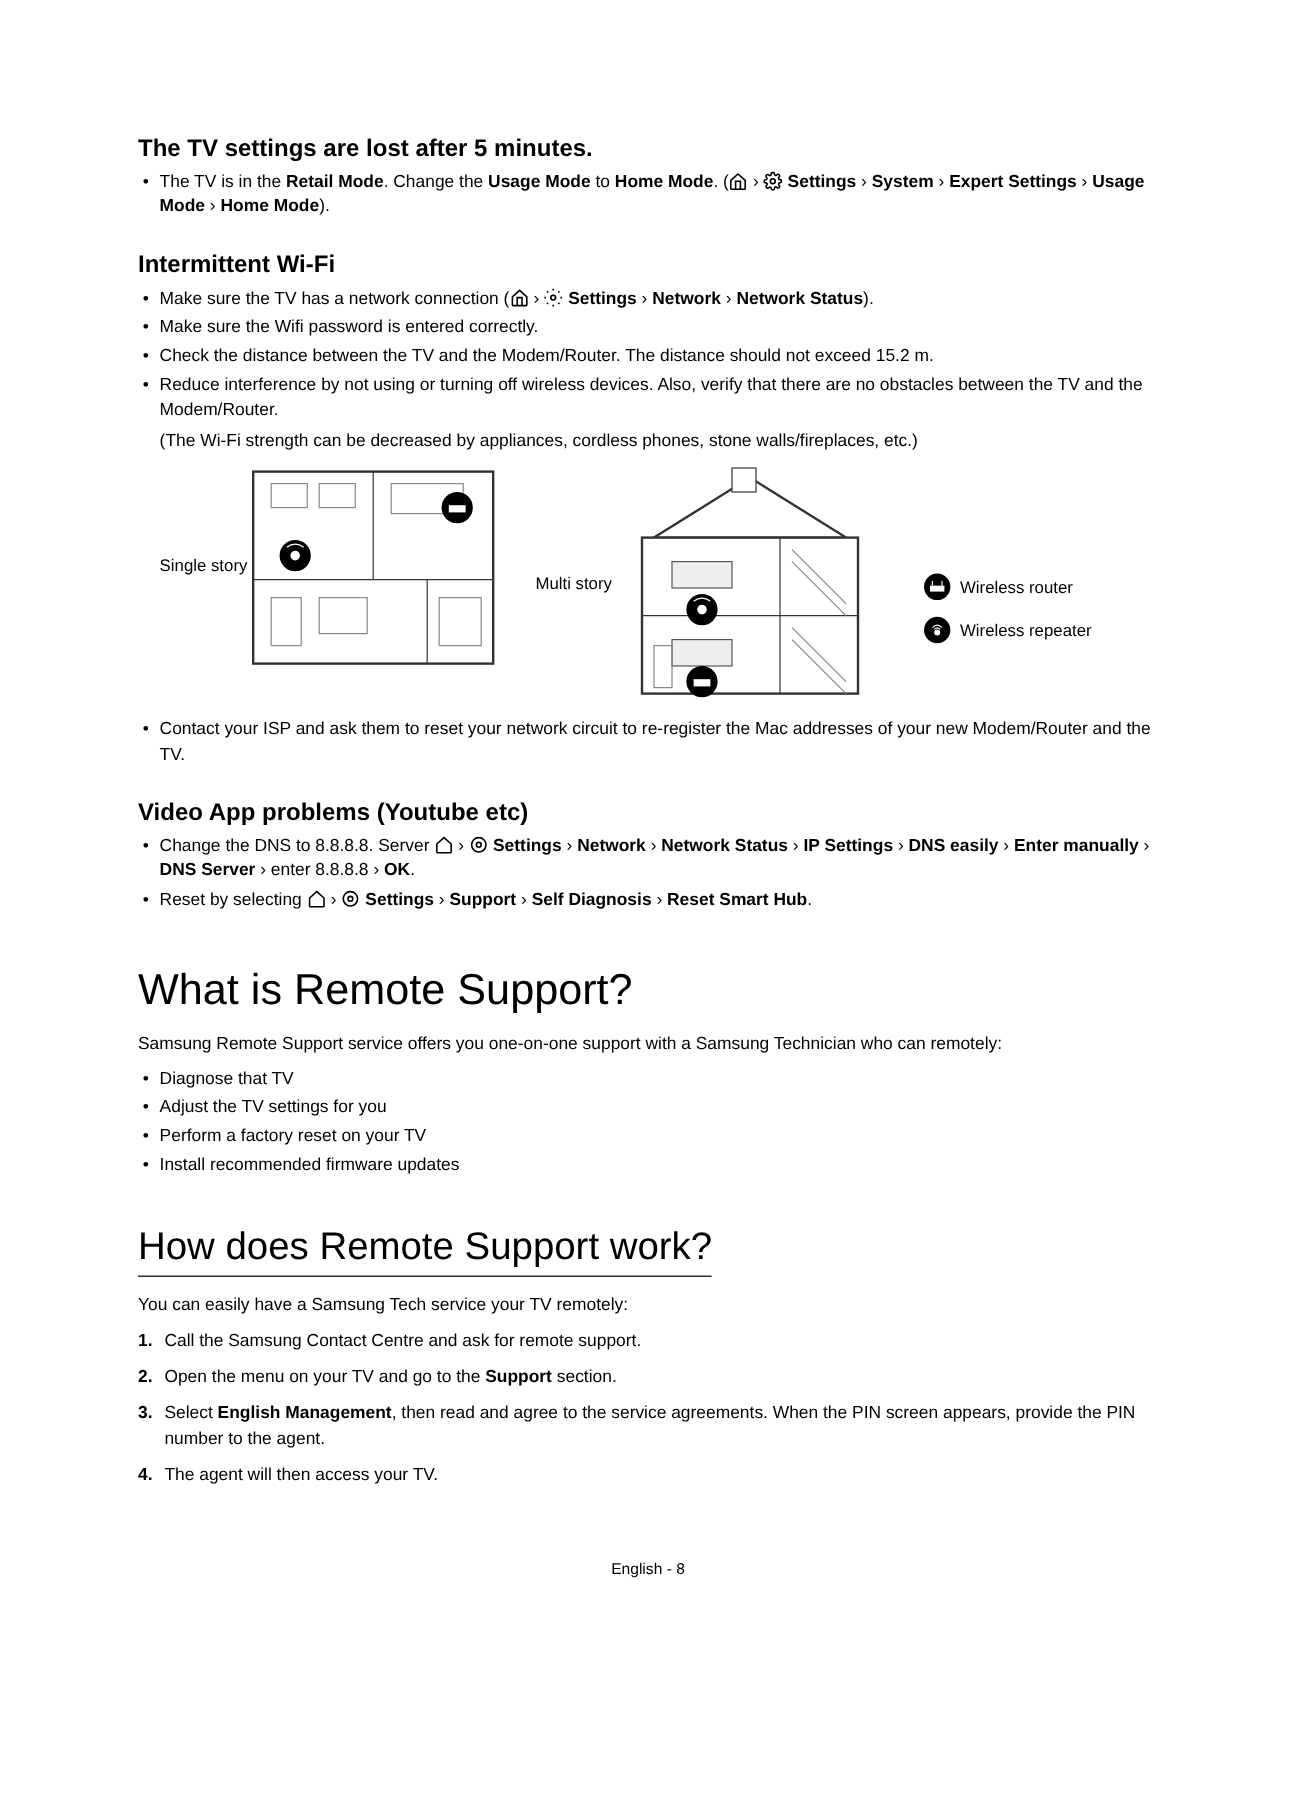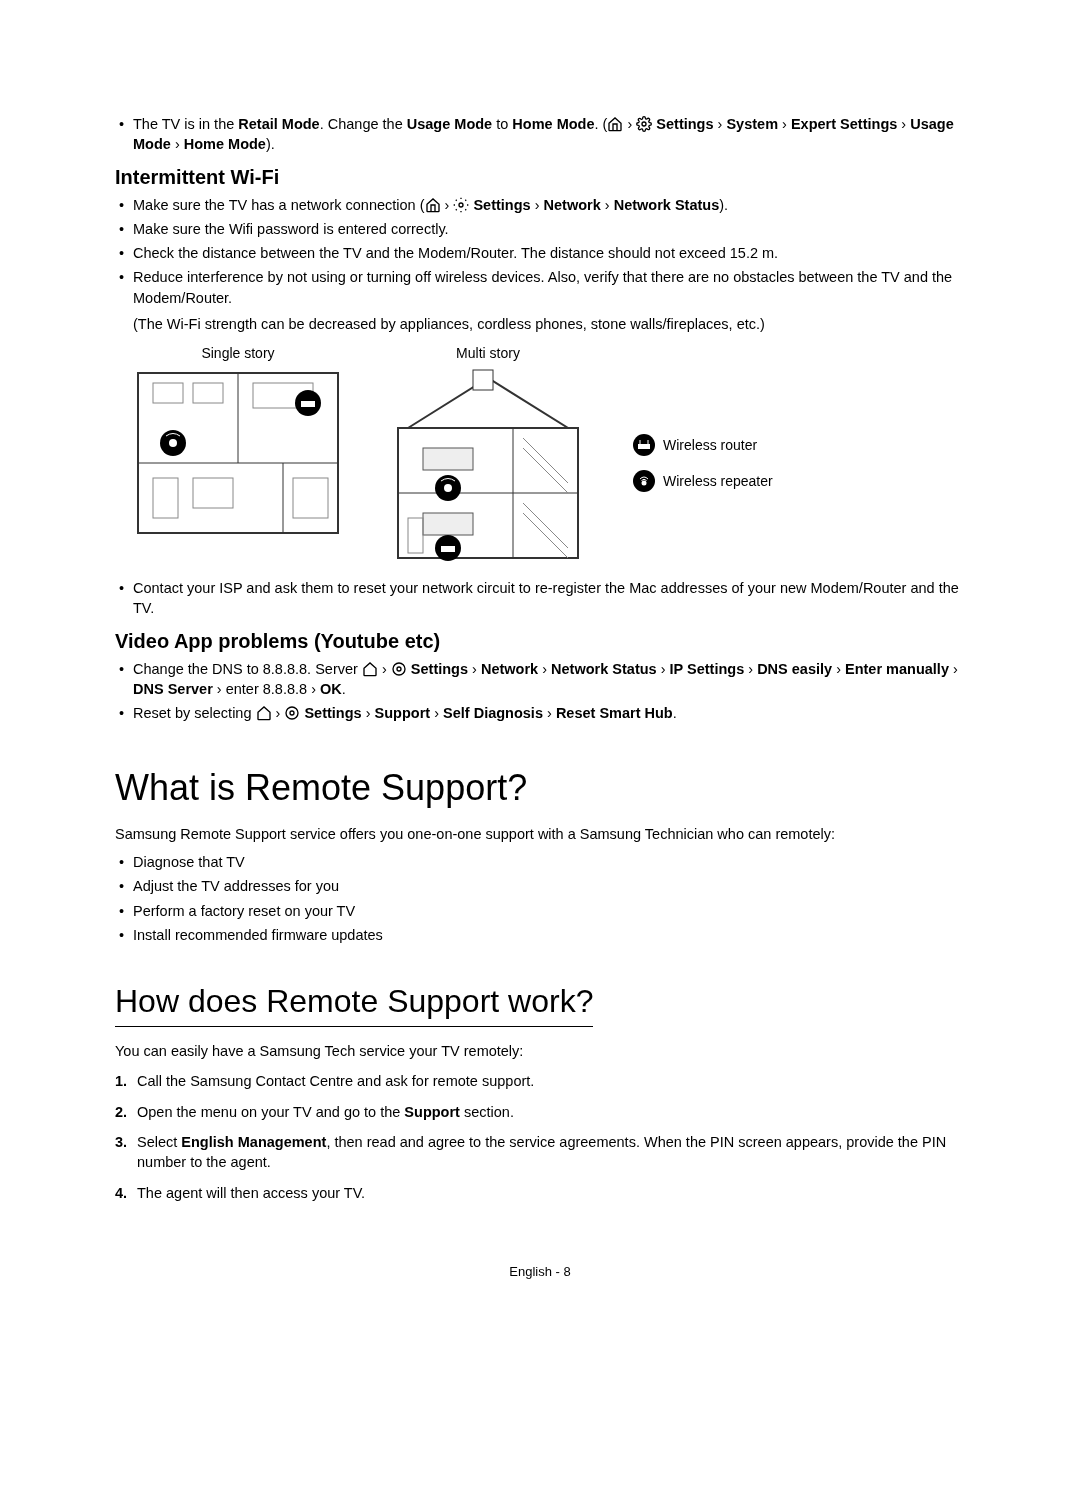--- a/index.html
+++ b/index.html
@@ -26,21 +26,21 @@
     margin: 30px 0 8px 0;
     border-bottom: 1px solid #000;
     display: inline-block;
     padding-bottom: 2px;
   }
   h3.sub {
     font-size: 20px;
     font-weight: 600;
     margin: 0 0 4px 0;
   }
-  .sub-block { margin-top: 8px; }
+  .sub-block { margin-top: 24px; }
   ul.bullets {
     list-style: none;
     padding: 0;
     margin: 2px 0 0 0;
   }
   ul.bullets > li {
     position: relative;
     padding-left: 18px;
     margin: 4px 0;
     font-size: 14.5px;
@@ -78,21 +78,21 @@
     height: 16px;
   }
   .img-row {
     display: flex;
     gap: 30px;
     margin: 10px 0 10px 18px;
     align-items: flex-start;
   }
   .diagram {
     display: flex;
-    flex-direction: column;
+    flex-direction: row;
     align-items: center;
   }
   .diagram-label { font-size: 14px; margin-bottom: 4px; }
   .legend {
     display: flex;
     flex-direction: column;
     gap: 14px;
     justify-content: flex-end;
     margin-top: 90px;
   }
@@ -113,20 +113,21 @@
   }
   .semibold { font-weight: 700; }
 </style>
 </head>
 <body>
 
 <div class="page">
 
   
   <div class="sub-block" style="margin-top:0">
+    <h3 class="sub">The TV settings are lost after 5 minutes.</h3>
     <ul class="bullets">
       <li>
         <span>The TV is in the </span><span class="semibold">Retail Mode</span><span>. Change the </span><span class="semibold">Usage Mode</span><span> to </span><span class="semibold">Home Mode</span><span>. (</span><svg class="inline-icon" viewBox="0 0 24 24" fill="none" stroke="#000" stroke-width="2">
             <path d="M3 11l9-8 9 8v10a1 1 0 0 1-1 1H4a1 1 0 0 1-1-1z"></path>
             <path d="M9 22V12h6v10"></path>
           </svg>
         <span>›</span>
         <svg class="inline-icon" viewBox="0 0 24 24" fill="none" stroke="#000" stroke-width="2">
             <circle cx="12" cy="12" r="3"></circle>
             <path d="M19.4 15a1.7 1.7 0 0 0 .3 1.8l.1.1a2 2 0 1 1-2.8 2.8l-.1-.1a1.7 1.7 0 0 0-1.8-.3 1.7 1.7 0 0 0-1 1.5V21a2 2 0 1 1-4 0v-.1a1.7 1.7 0 0 0-1-1.5 1.7 1.7 0 0 0-1.8.3l-.1.1a2 2 0 1 1-2.8-2.8l.1-.1a1.7 1.7 0 0 0 .3-1.8 1.7 1.7 0 0 0-1.5-1H3a2 2 0 1 1 0-4h.1a1.7 1.7 0 0 0 1.5-1 1.7 1.7 0 0 0-.3-1.8l-.1-.1a2 2 0 1 1 2.8-2.8l.1.1a1.7 1.7 0 0 0 1.8.3H9a1.7 1.7 0 0 0 1-1.5V3a2 2 0 1 1 4 0v.1a1.7 1.7 0 0 0 1 1.5 1.7 1.7 0 0 0 1.8-.3l.1-.1a2 2 0 1 1 2.8 2.8l-.1.1a1.7 1.7 0 0 0-.3 1.8V9a1.7 1.7 0 0 0 1.5 1H21a2 2 0 1 1 0 4h-.1a1.7 1.7 0 0 0-1.5 1z"></path>
@@ -291,21 +292,21 @@
         <span class="semibold">Reset Smart Hub</span>.
       </li>
     </ul>
   </div>
 
   
   <h1>What is Remote Support?</h1>
   <div style="font-size:14.5px">Samsung Remote Support service offers you one-on-one support with a Samsung Technician who can remotely:</div>
   <ul class="bullets" style="margin-top:8px">
     <li>Diagnose that TV</li>
-    <li>Adjust the TV addresses for you</li>
+    <li>Adjust the TV settings for you</li>
     <li>Perform a factory reset on your TV</li>
     <li>Install recommended firmware updates</li>
   </ul>
 
   
   <h2 class="section">How does Remote Support work?</h2>
   <div style="font-size:14.5px;margin-top:6px">You can easily have a Samsung Tech service your TV remotely:</div>
   <ol class="numbered">
     <li>Call the Samsung Contact Centre and ask for remote support.</li>
     <li>

